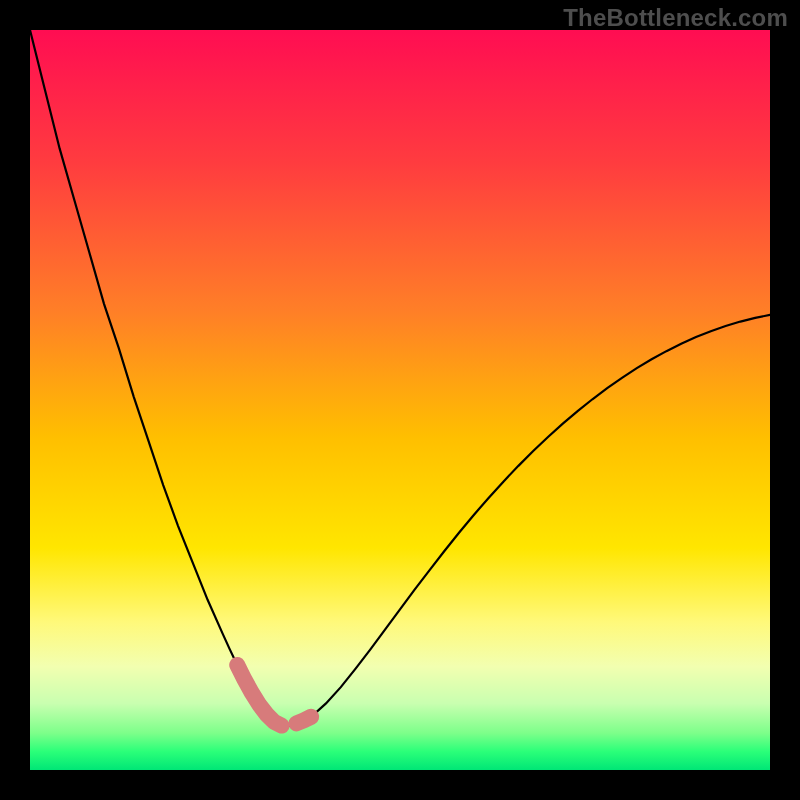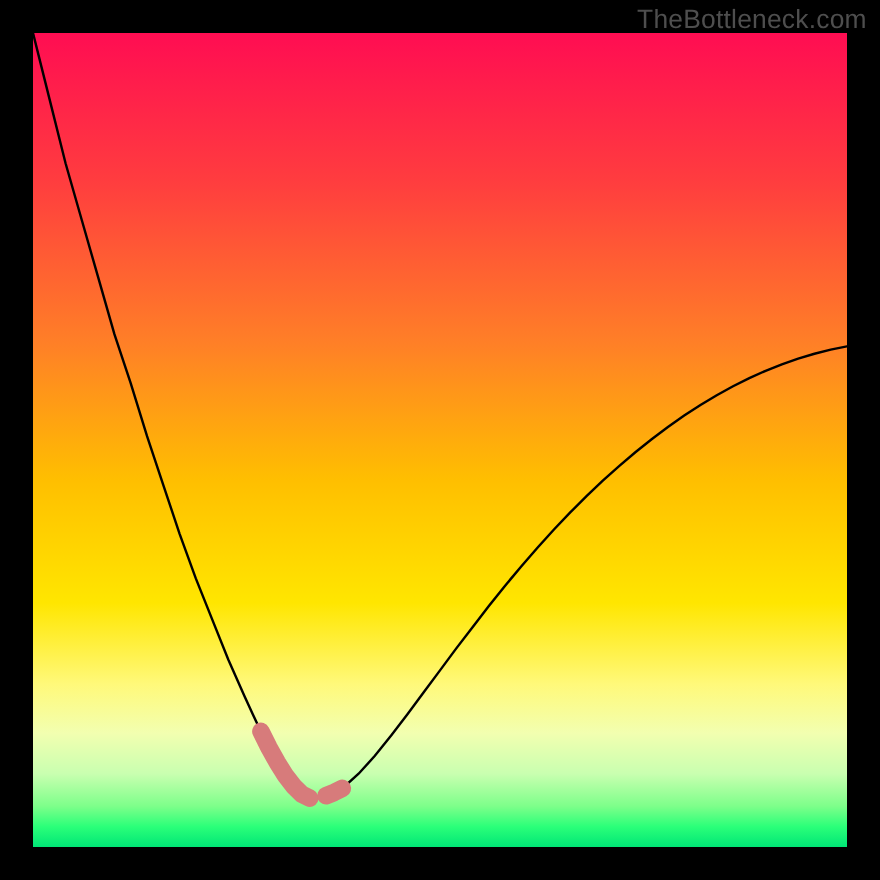--- a/index.html
+++ b/index.html
@@ -39,21 +39,21 @@
     left: 0;
     top: 0;
     width: 100%;
     height: 100%;
   }
   .watermark {
     position: absolute;
     top: 4px;
     right: 12px;
     font-size: 24px;
-    font-weight: 400;
+    font-weight: 700;
     color: #4e4e4e;
     letter-spacing: 0.2px;
   }
 </style>
 </head>
 <body>
 
 <div class="frame">
   <div class="watermark">TheBottleneck.com</div>
   <div class="plot">

